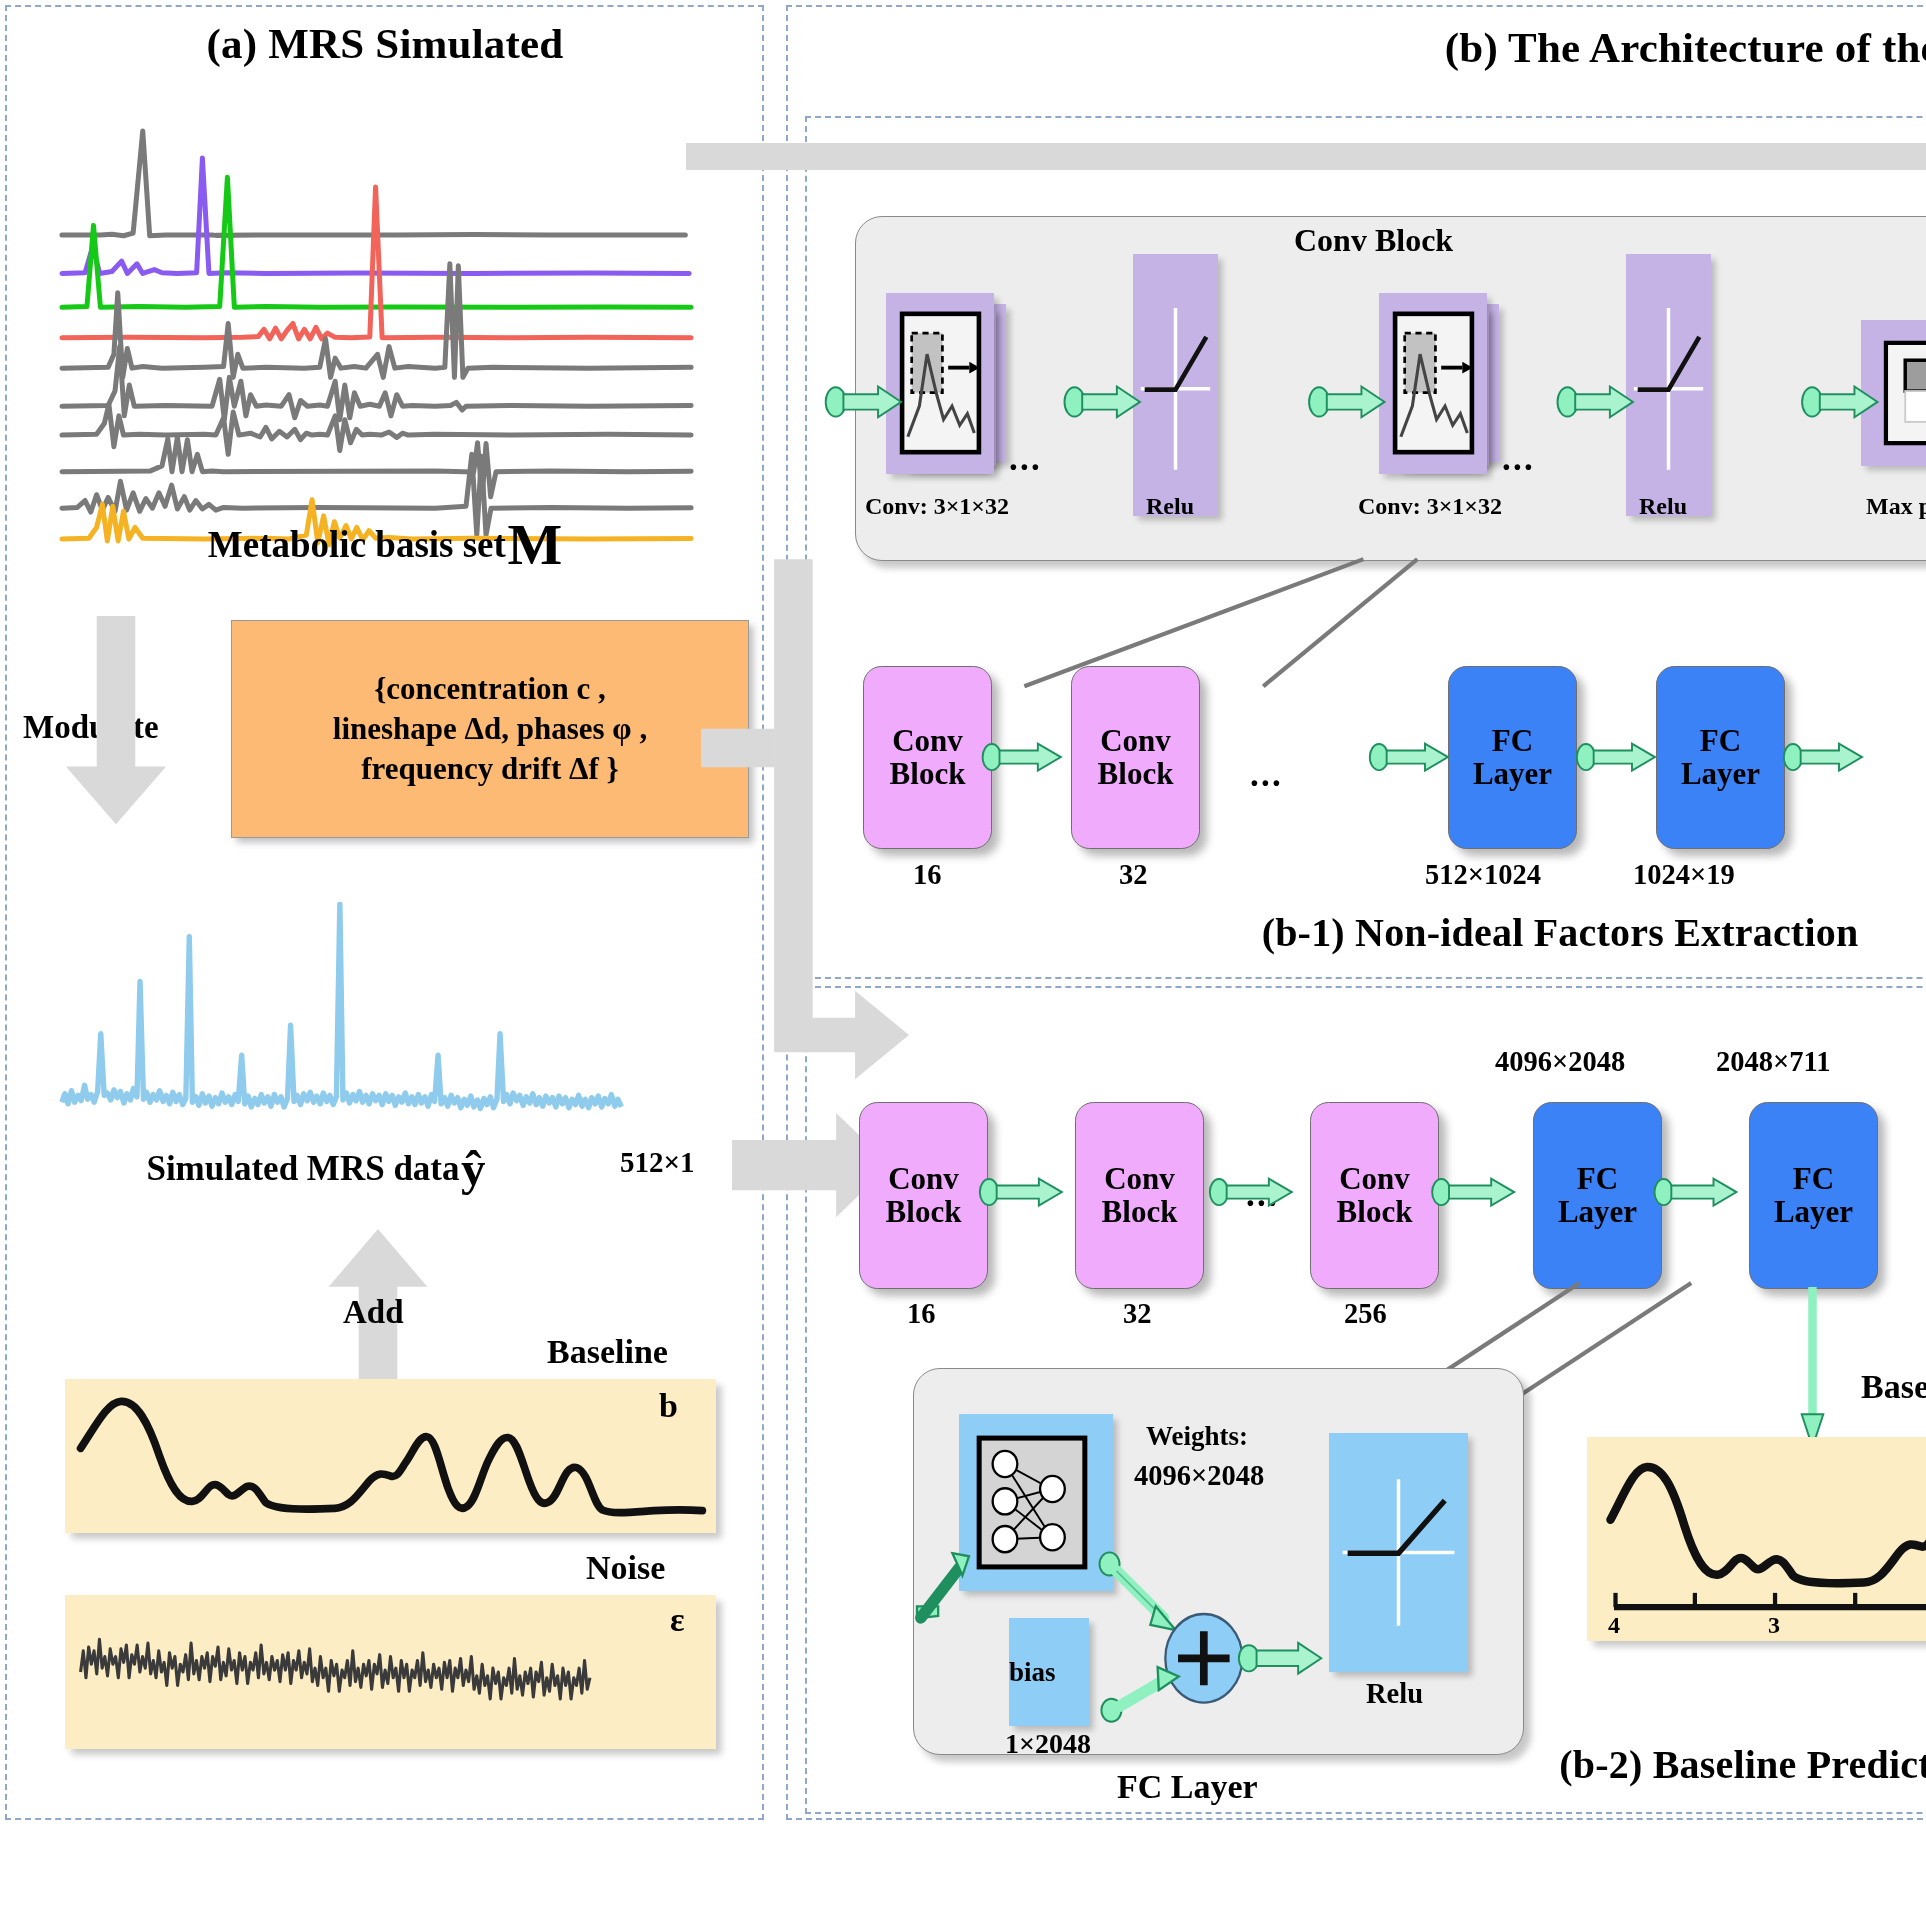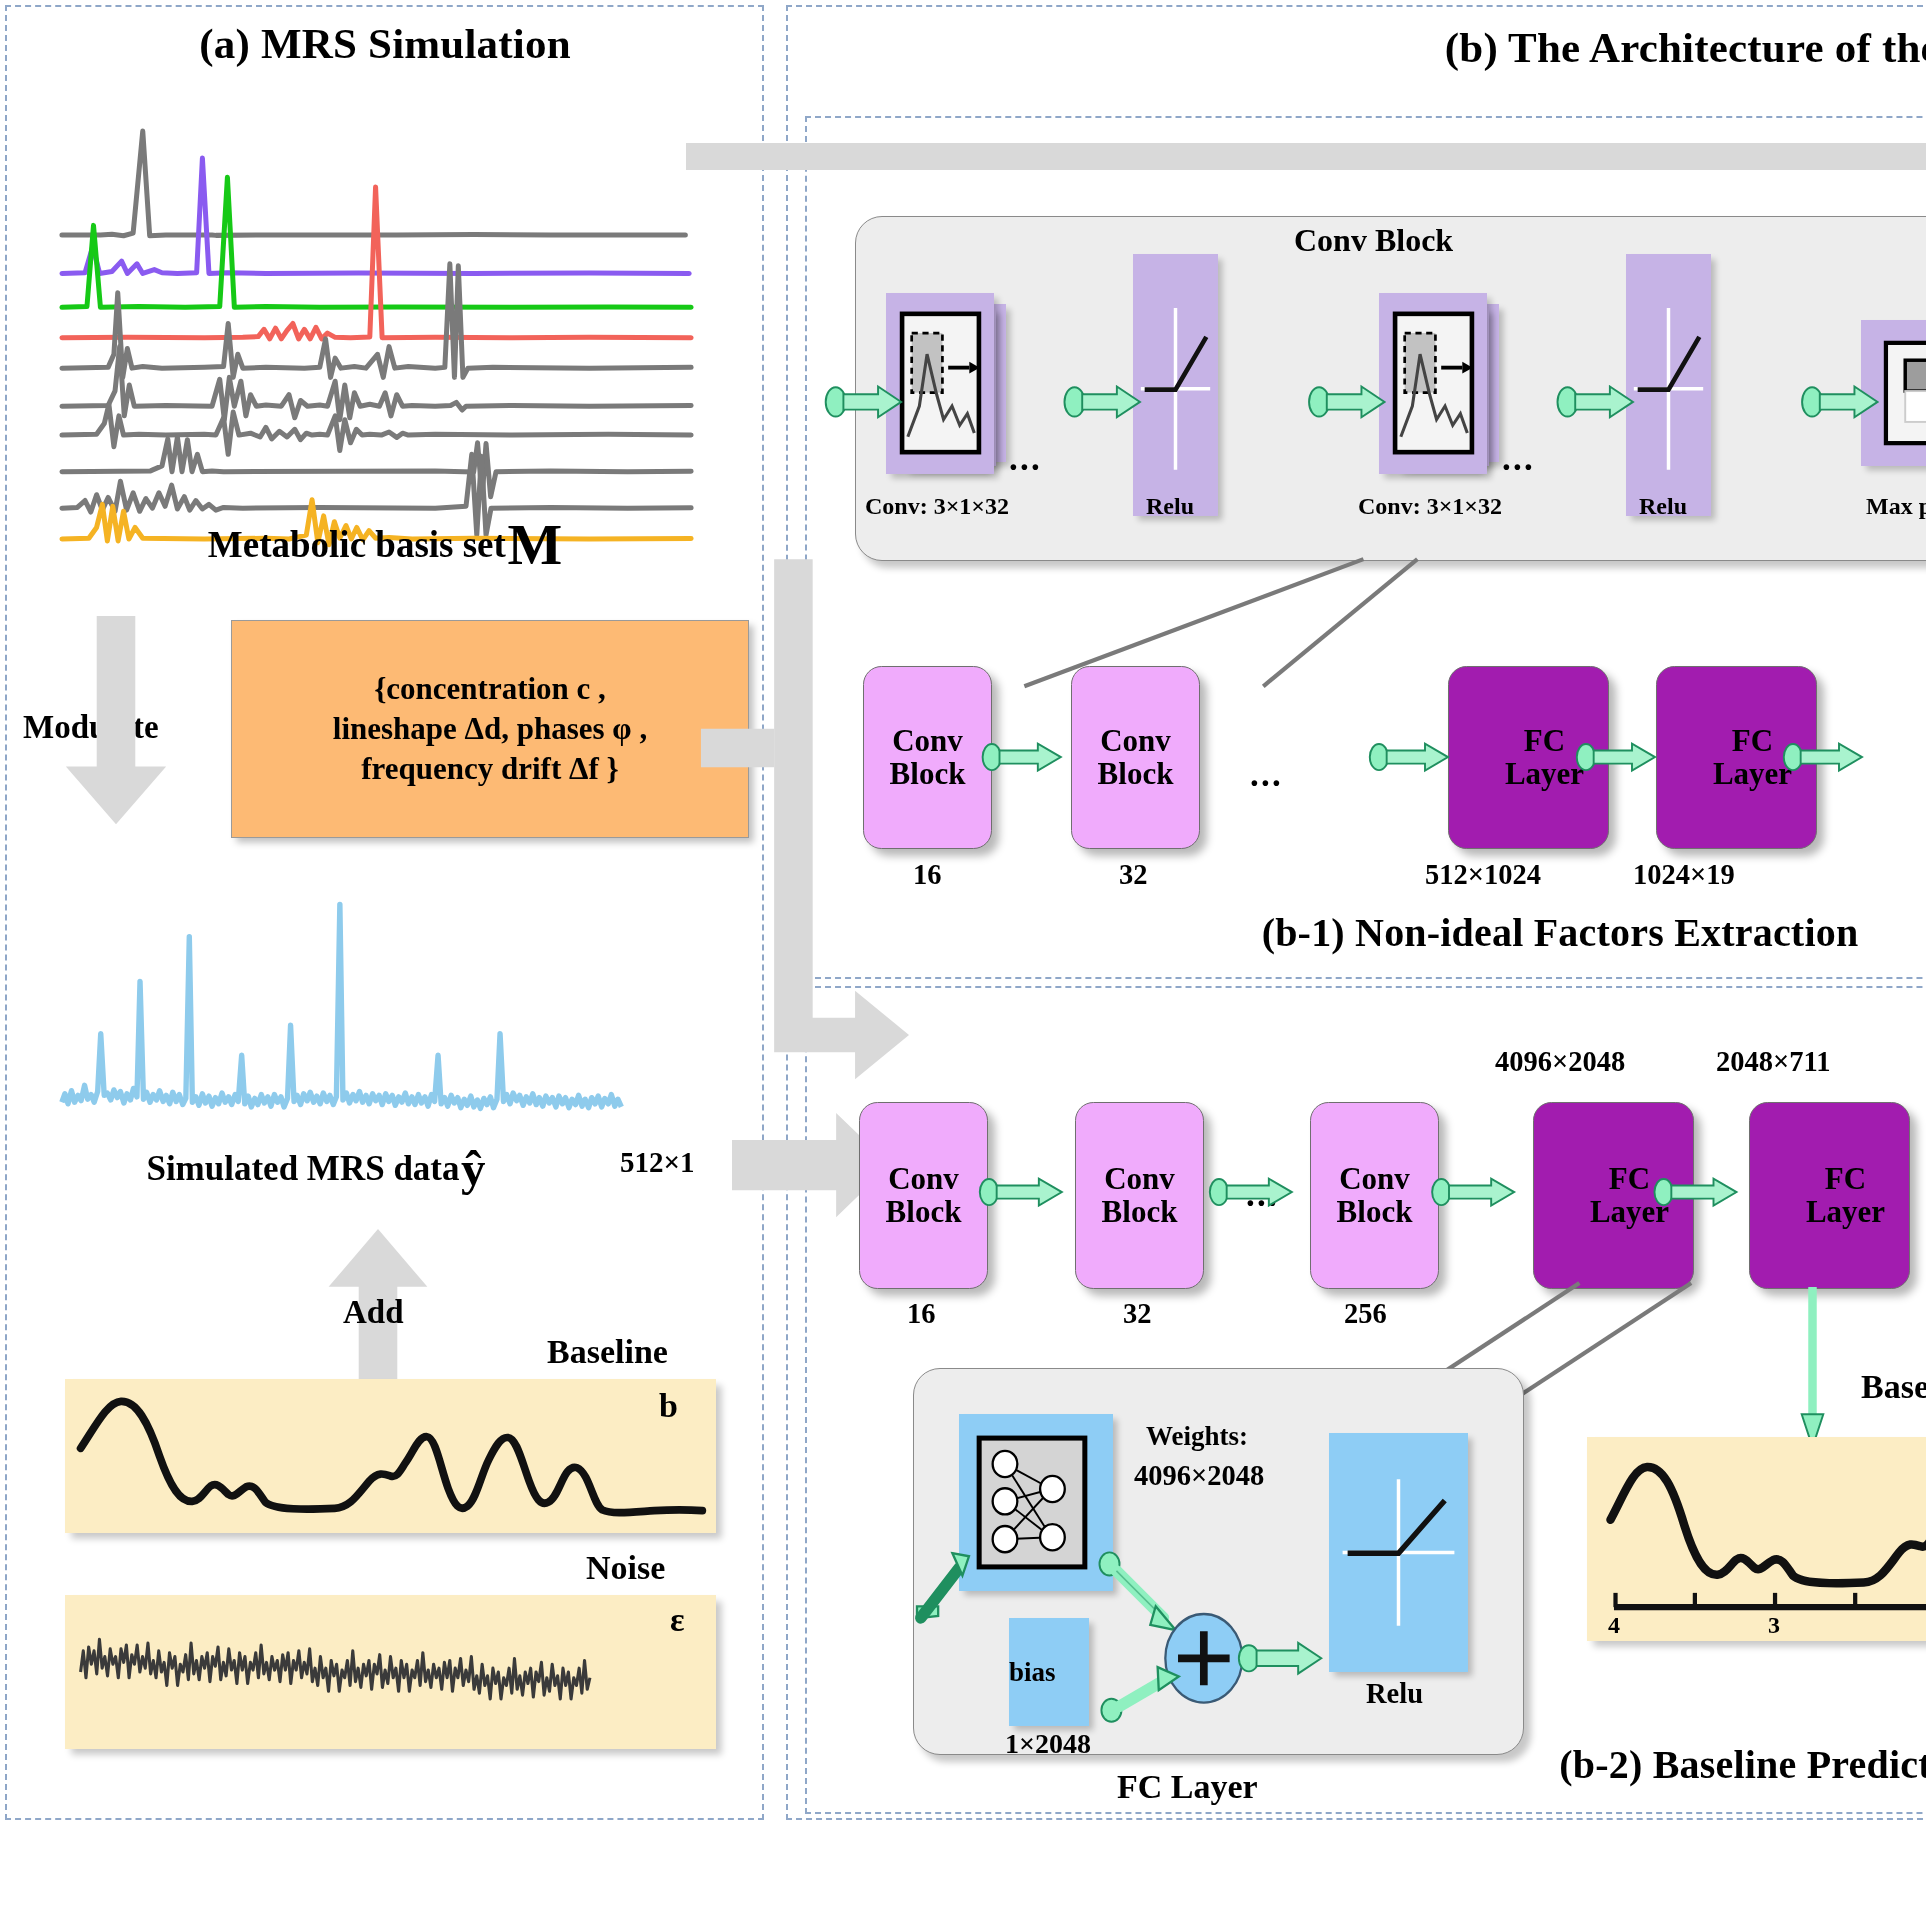--- a/index.html
+++ b/index.html
@@ -9,38 +9,38 @@
   .panel-dash{position:absolute;border:2.3px dashed #8fa7c8;background:transparent;}
   .title{font-weight:bold;text-align:center;letter-spacing:0.2px;}
   .ttl-a{font-size:43px;}
   .ttl-b{font-size:43px;}
   .ttl-sub{font-size:40px;font-weight:bold;}
   .lbl{font-weight:bold;}
   .box-round{position:absolute;border-radius:18.5px;border:1.5px solid #6f6f6f;
        box-shadow:7px 7px 8.5px rgba(0,0,0,0.28);display:flex;align-items:center;
        justify-content:center;text-align:center;font-weight:bold;line-height:1.05;}
   .conv{background:#f0abfc;}
-  .fc{background:#a21caf;padding-left:32px;}
+  .fc{background:#3b82f6;}
   .peach{background:#fdba74;border:1.5px solid #9a9a9a;box-shadow:5.4px 5.4px 7px rgba(0,0,0,0.25);}
   .cream{background:#fcedc4;box-shadow:6.2px 6.2px 7px rgba(0,0,0,0.22);}
   .grayblock{position:absolute;background:#ededed;border:1.5px solid #8a8a8a;border-radius:27px;
        box-shadow:6.2px 6.2px 7.7px rgba(0,0,0,0.22);}
   .purple-card{position:absolute;background:#c6b3e6;box-shadow:5.4px 5.4px 6.2px rgba(0,0,0,0.22);}
   .blue-card{position:absolute;background:#8ecdf5;box-shadow:5.4px 5.4px 6.2px rgba(0,0,0,0.22);}
   .sm{font-size:24px;font-weight:bold;}
   .md{font-size:28.5px;font-weight:bold;}
   .dots{font-size:35px;font-weight:bold;letter-spacing:2.3px;}
   svg{position:absolute;overflow:visible;}
 </style>
 </head>
 <body>
 
 <div class="panel-dash" style="left:5.4px;top:5.4px;width:755px;height:1811px;"></div>
 
-<div class="abs title ttl-a" style="left:23px;top:19px;width:724px;">(a) MRS Simulation</div>
+<div class="abs title ttl-a" style="left:23px;top:19px;width:724px;">(a) MRS Simulated</div>
 
 <svg style="left:50px;top:108px;width:655px;height:431px;" viewBox="0 0 1700 1120">
   <g fill="none" stroke-width="13" stroke-linecap="round" stroke-linejoin="round">
     <path stroke="#7a7a7a" d="M30 330 L 130 330 160 328 190 332 215 325 240 60 258 332 300 330 420 330 430 331 540 330 700 330 900 330 1100 329 1300 330 1650 330"></path>
     <path stroke="#8a5bf0" d="M30 430 L 90 428 110 360 128 430 160 425 185 398 200 430 225 405 240 430 270 420 290 428 330 430 380 428 395 130 412 430 460 428 560 430 800 429 1100 430 1400 429 1660 430"></path>
     <path stroke="#16c916" d="M30 518 L 95 516 112 305 130 518 230 516 350 518 440 516 460 180 478 518 560 516 700 518 900 517 1200 518 1450 517 1665 518"></path>
     <path stroke="#f2635a" d="M30 597 L 200 596 400 597 500 596 540 594 555 575 570 600 585 572 600 600 615 578 630 560 645 600 660 575 675 600 690 570 705 600 720 585 740 596 780 597 830 595 845 205 862 597 1000 596 1200 597 1400 596 1665 597"></path>
     <path stroke="#7a7a7a" d="M30 676 L 150 674 165 640 175 480 188 700 200 625 212 676 240 672 290 676 400 674 450 672 462 560 475 700 487 640 500 676 560 674 660 676 700 674 715 600 728 700 740 650 755 676 790 672 820 676 850 640 865 700 880 620 895 676 930 672 1000 676 1025 674 1038 405 1050 700 1060 410 1072 700 1085 676 1150 674 1400 676 1665 674"></path>
     <path stroke="#7a7a7a" d="M30 775 L 150 773 168 735 180 620 192 800 205 720 218 775 300 773 420 775 440 705 452 810 465 700 478 775 495 710 508 800 520 745 535 775 560 772 600 775 620 745 635 805 650 760 668 775 700 772 720 775 740 710 752 810 765 720 778 805 790 740 805 775 830 770 855 775 870 740 885 800 900 745 915 775 940 773 1000 775 1040 773 1055 765 1070 785 1080 775 1200 773 1400 775 1665 773"></path>
     <path stroke="#7a7a7a" d="M30 850 L 120 848 140 820 152 770 165 880 178 800 190 850 230 848 300 850 400 848 430 850 450 805 462 900 475 790 490 850 520 845 545 855 560 830 575 860 595 840 615 855 635 835 650 862 665 845 680 850 700 848 720 850 740 800 752 890 765 810 780 870 795 835 810 850 830 848 860 850 880 842 900 856 915 845 930 850 1000 848 1200 850 1450 848 1665 850"></path>

